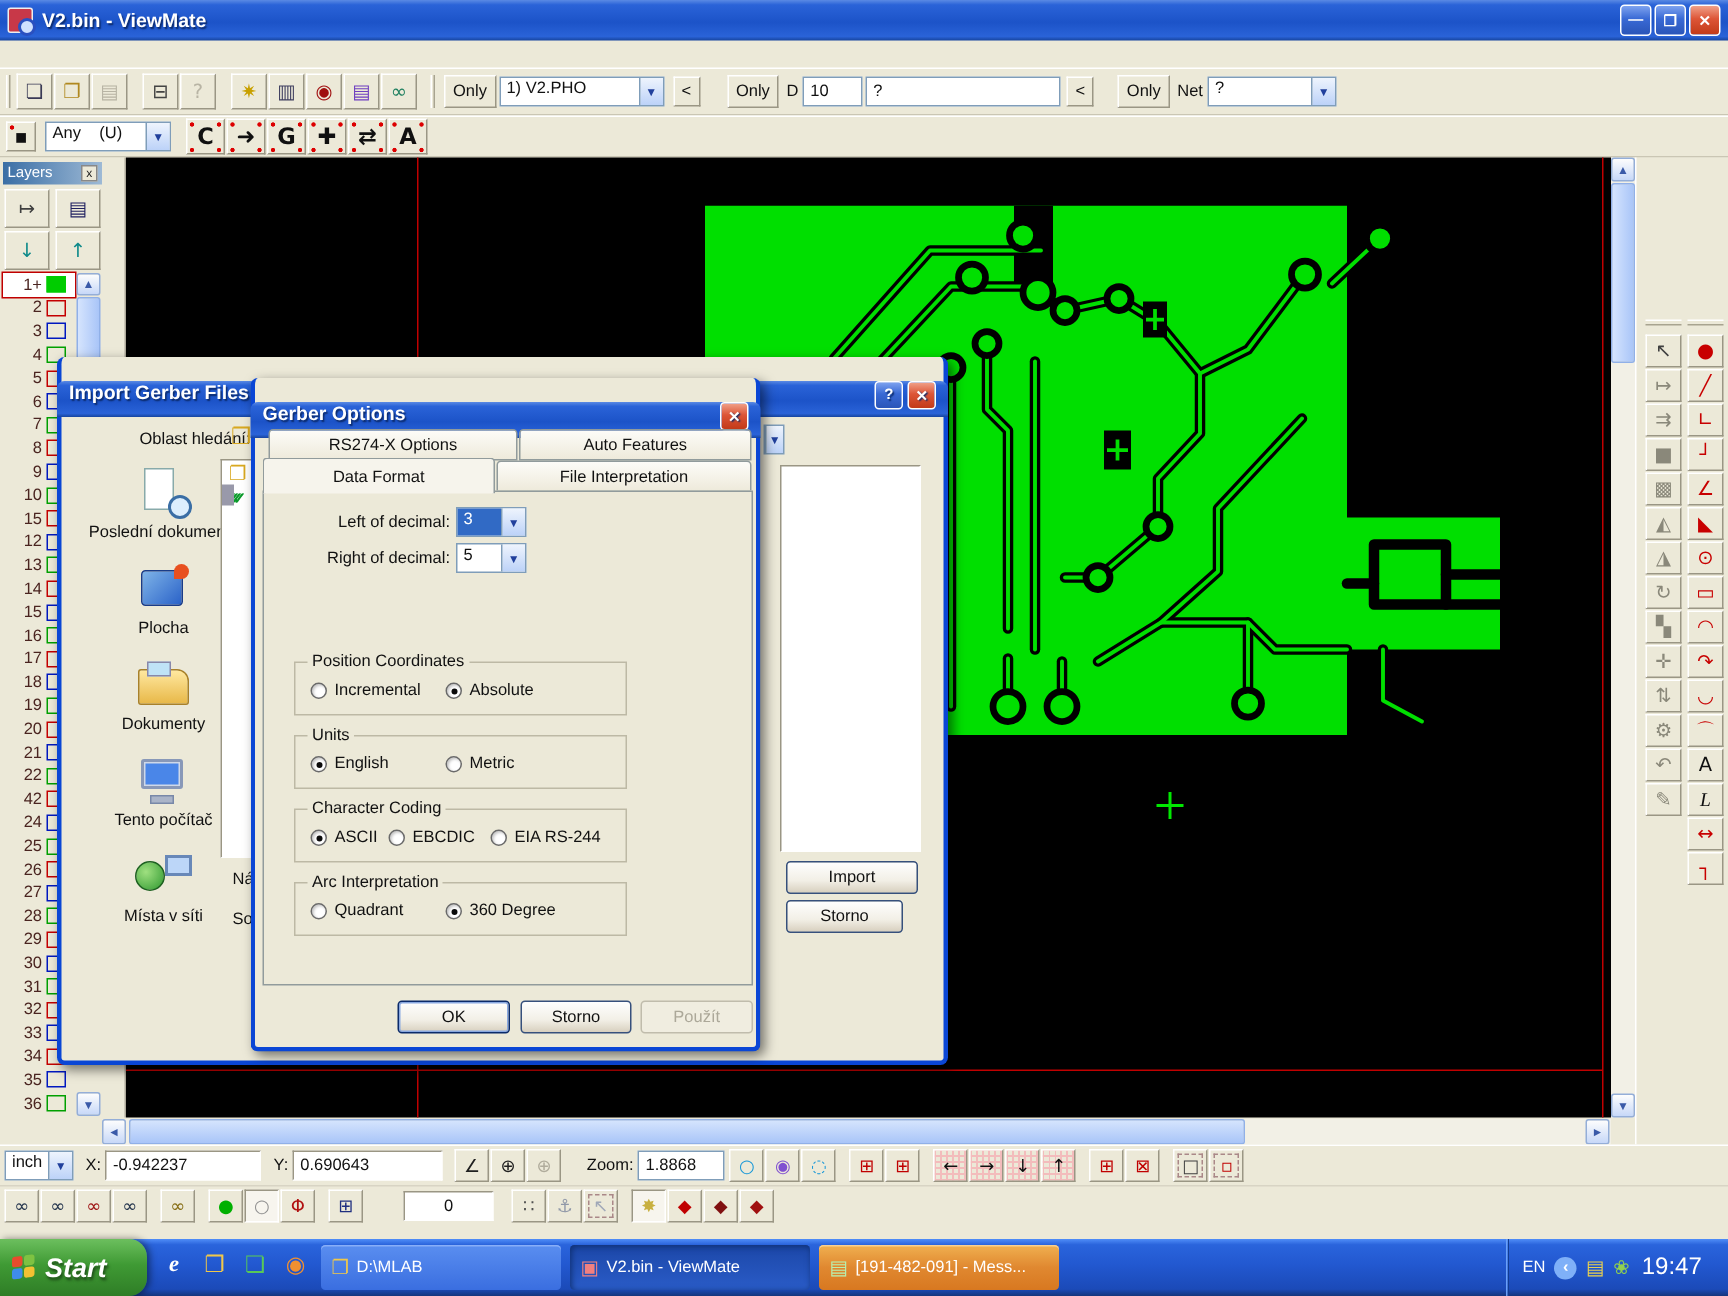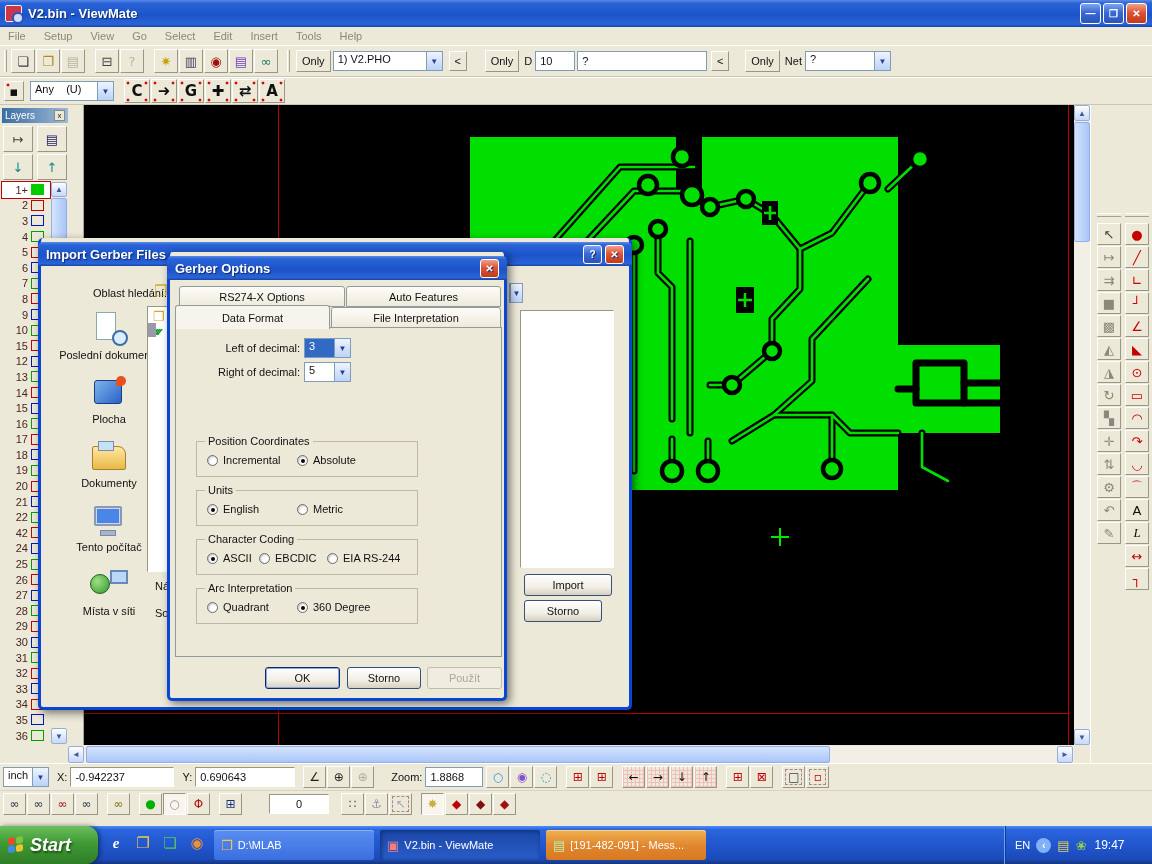--- a/index.html
+++ b/index.html
@@ -60,21 +60,21 @@
 .lbtn{position:absolute;width:30px;height:26px;border:1px solid;border-color:#fff #9a9684 #9a9684 #fff;background:#ece9d8;display:flex;align-items:center;justify-content:center;font-size:13px}
 #layer-rows{position:absolute;left:2px;top:77px;width:48px}
 .lrow{height:15.6px;display:flex;align-items:center}
 .lrow .num{width:26px;text-align:right;margin-right:3px;font-size:11px;color:#4a2420}
 .lrow .swatch{width:13px;height:11px;border:1px solid currentColor}
 .lrow.solid .swatch{background:currentColor}
 .lrow.sel{outline:1px solid #c00000;background:#fff}
 #lscroll{position:absolute;left:51px;top:77px;width:16px;height:562px}
 
 .dlg{position:absolute;border:3px solid #0a46d5;border-top:none;border-radius:5px;background:#ece9d8;box-shadow:3px 3px 8px rgba(0,0,0,.5)}
-.dtitle{height:24px;margin:4px -3px;border-radius:5px 5px 0 0;display:flex;align-items:center;padding:0 8px;color:#fff;font-weight:bold;font-size:13px;
+.dtitle{height:24px;margin:16px -3px;border-radius:5px 5px 0 0;display:flex;padding:0 8px;color:#fff;font-weight:bold;font-size:13px;
  background:linear-gradient(180deg,#5a8ae4 0%,#2a63d8 12%,#1c53c8 55%,#2a63d8 90%,#16449f 100%);text-shadow:1px 1px 1px #0b2a6b}
 .dbtn{width:19px;height:19px;margin-left:3px;border:1px solid #fff;border-radius:3px;display:flex;align-items:center;justify-content:center;font-size:10px;font-weight:bold;color:#fff;
  background:linear-gradient(180deg,#7da2ef,#3969d5 45%,#2a55b8)}
 .dbtn.close{background:linear-gradient(180deg,#f0a088,#dd5537 45%,#c23a18)}
 .xbtn{height:22px;border:1px solid #36507c;border-radius:3px;background:linear-gradient(180deg,#fefefe,#f2efe6 60%,#d8d0bf);
  display:flex;align-items:center;justify-content:center;font-size:11px}
 .xbtn.default{border:1px solid #0a2a6a;box-shadow:inset 0 0 0 1px #89a8e0}
 .xbtn.disabled{color:#aca899;border-color:#c0bcac;background:#f0ede0}
 .fieldset{position:absolute;border:1px solid #bdb9a5}
 .legend{position:absolute;top:-7px;left:8px;background:#ece9d8;padding:0 3px}
@@ -127,47 +127,35 @@
 #tasks .task:nth-of-type(1){left:214px}
 #tasks .task:nth-of-type(2){left:380px}
 #tasks .task:nth-of-type(3){left:546px}
 #tasks .task.pressed{background:linear-gradient(180deg,#1c47a8,#2a5cc8);box-shadow:inset 1px 1px 4px #0f2f70}
 #tasks .task.alert{background:linear-gradient(180deg,#f0b050,#e08830 50%,#d87820);box-shadow:inset 0 1px 0 #f8d090}
 .tkic{font-size:13px}
 #tray{position:absolute;right:0;top:0;height:38px;width:148px;display:flex;align-items:center;gap:6px;padding-left:10px;color:#fff;
  border-left:1px solid #6aa0f8;box-shadow:inset 1px 0 0 #123c90;background:linear-gradient(180deg,#4f8df8 0%,#2a64dc 10%,#2258d0 45%,#1b4ab8 88%,#15357c 100%)}
 .chev{width:15px;height:15px;border-radius:50%;background:#7fb0f8;color:#fff;display:flex;align-items:center;justify-content:center;font-size:11px;font-weight:bold}
 .trayic{font-size:13px}
-#clock{font-size:12px;margin-left:2px}
+#clock{font-size:16px;margin-left:2px}
 </style>
 </head>
 <body>
 
 <div id="screen">
 
   <div id="titlebar">
     <span class="appic"></span>
     <span class="title">V2.bin - ViewMate</span>
     <span class="wbtn">—</span>
     <span class="wbtn">❐</span>
     <span class="wbtn close">✕</span>
   </div>
 
-  <div id="menubar">
-
-  <span class="mitem">File</span>
-      <span class="mitem">Setup</span>
-      <span class="mitem">View</span>
-      <span class="mitem">Go</span>
-      <span class="mitem">Select</span>
-      <span class="mitem">Edit</span>
-      <span class="mitem">Insert</span>
-      <span class="mitem">Tools</span>
-      <span class="mitem">Help</span>
-    </div>
 
   <div class="tbar" style="top:45px;width:1152px;height:32px">
     <span class="grip"></span>
     <span style="display:flex">
 
     <span class="tbtn ic" style="color: rgb(58, 58, 85);">❏</span>
         <span class="tbtn ic" style="color: rgb(176, 136, 32);">❐</span>
         <span class="tbtn ic disabled" style="color: rgb(184, 180, 164);">▤</span>
         <span class="tbtn ic gap" style="color: rgb(68, 68, 68);">⊟</span>
         <span class="tbtn ic disabled" style="color: rgb(184, 180, 164);">?</span>

